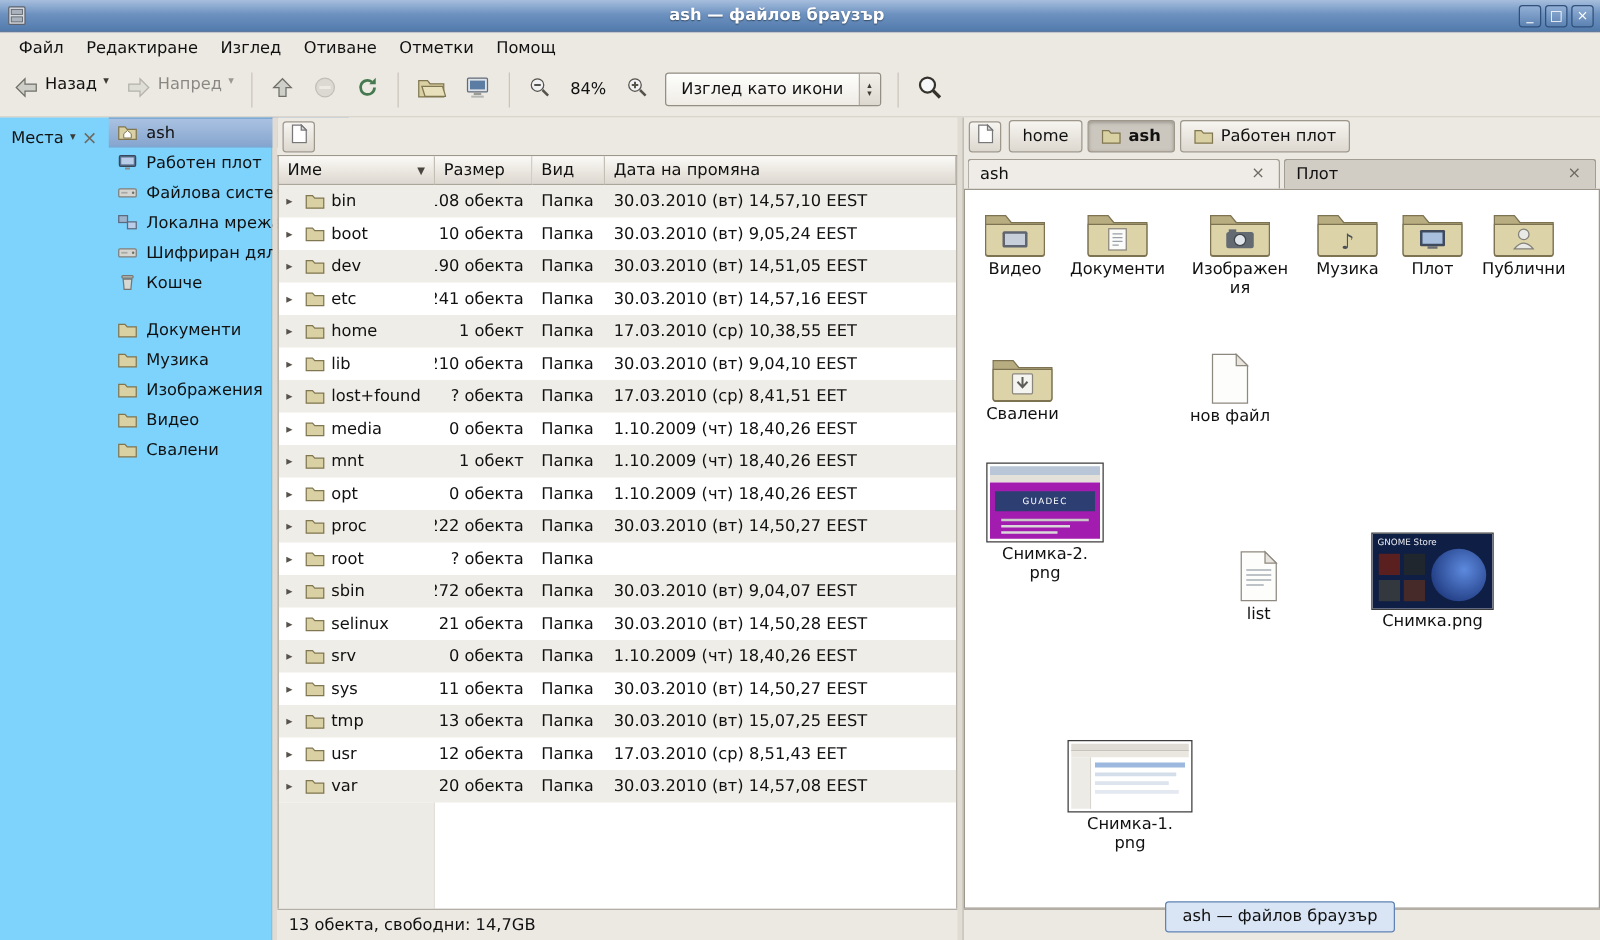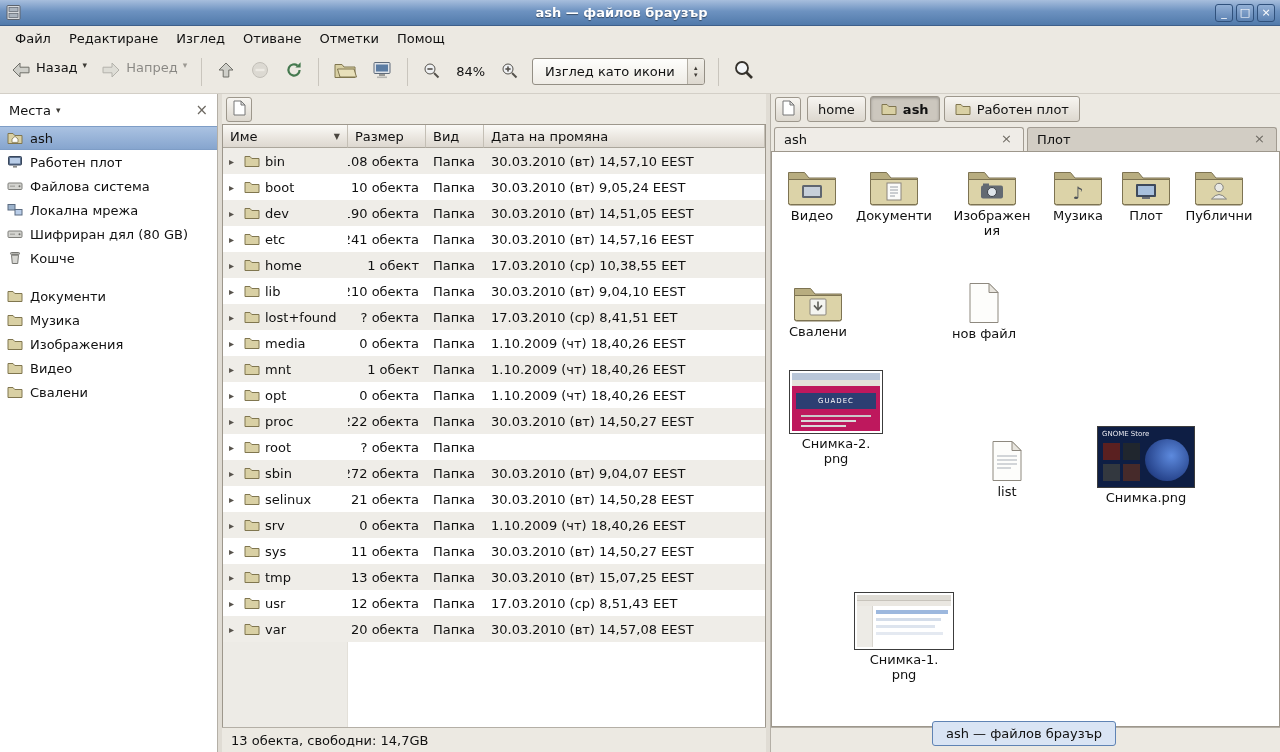--- a/index.html
+++ b/index.html
@@ -26,21 +26,21 @@
   .dd{font-size:9px;color:#3c3a35}
   .combo{display:flex;align-items:stretch;height:27px;border:1px solid #948f85;border-radius:3px;overflow:hidden;
     background:linear-gradient(#fefefc,#efece6);margin:0 5px}
   .combo-label{display:flex;align-items:center;padding:0 12px;min-width:150px}
   .combo-spin{width:17px;border-left:1px solid #b3aea4;display:flex;flex-direction:column;align-items:center;justify-content:center;
     font-size:7px;line-height:7px;color:#3f3b35;background:linear-gradient(#f2f0ea,#ddd8cf)}
   .zoom-label{padding:0 7px}
 
   
   .content{flex:1;display:flex;min-height:0}
-  .sidebar{width:218px;display:flex;flex-direction:column;background:#ffffff;border-right:1px solid #b4afa6}
+  .sidebar{width:218px;display:flex;background:#7dd3fc;border-right:1px solid #b4afa6}
   .side-head{height:32px;display:flex;align-items:center;gap:5px;padding:0 9px}
   .side-close{margin-left:auto;color:#6e6a63;font-size:15px;line-height:14px}
   .side-item{height:24px;display:flex;align-items:center;gap:7px;padding:0 4px 0 7px;white-space:nowrap}
   .side-item.sel{background:linear-gradient(#aac2e2,#86a5ce);border-top:1px solid #7e9dc6;border-bottom:1px solid #7e9dc6}
   .side-sep{height:14px}
   .mini{display:inline-flex;width:16px;height:14px;flex:none}
   .splitter{width:4px;background:#e0dcd4}
 
   
   .middle{width:544px;display:flex;flex-direction:column;background:#ece9e2}
@@ -739,21 +739,21 @@
                 <path d="M3 1.5h19l9 9v30H3z" fill="#fdfdfb" stroke="#8e897f"></path>
                 <path d="M22 1.5l9 9h-9z" fill="#e8e5de" stroke="#8e897f"></path>
               </svg>
             </span>
             <div class="ic-label">нов файл</div>
           </div>
           <div class="ic-item wide" style="left: 12px; top: 218px;">
             <div class="thumb" style="width: 94px; height: 64px;">
               <div style="height:7px;background:#b9c6d8"></div>
               <div style="height:6px;background:#e4e1da"></div>
-              <div style="position:relative;flex:1;background:#be185d">
+              <div style="position:relative;flex:1;background:#a21caf">
                 <div style="position:absolute;left:4px;right:4px;top:7px;height:16px;background:#2c3e72;color:#fff;font-size:7px;line-height:16px;text-align:center;letter-spacing:1px">GUADEC</div>
                 <div style="position:absolute;left:9px;right:9px;top:29px;height:2px;background:#c9c9c9"></div>
                 <div style="position:absolute;left:9px;right:24px;top:34px;height:2px;background:#d9d9d9"></div>
                 <div style="position:absolute;left:9px;right:34px;top:39px;height:2px;background:#d9d9d9"></div>
               </div>
             </div>
             <div class="ic-label">Снимка-2.
 png</div>
           </div>
           <div class="ic-item" style="left: 197px; top: 288px;">

